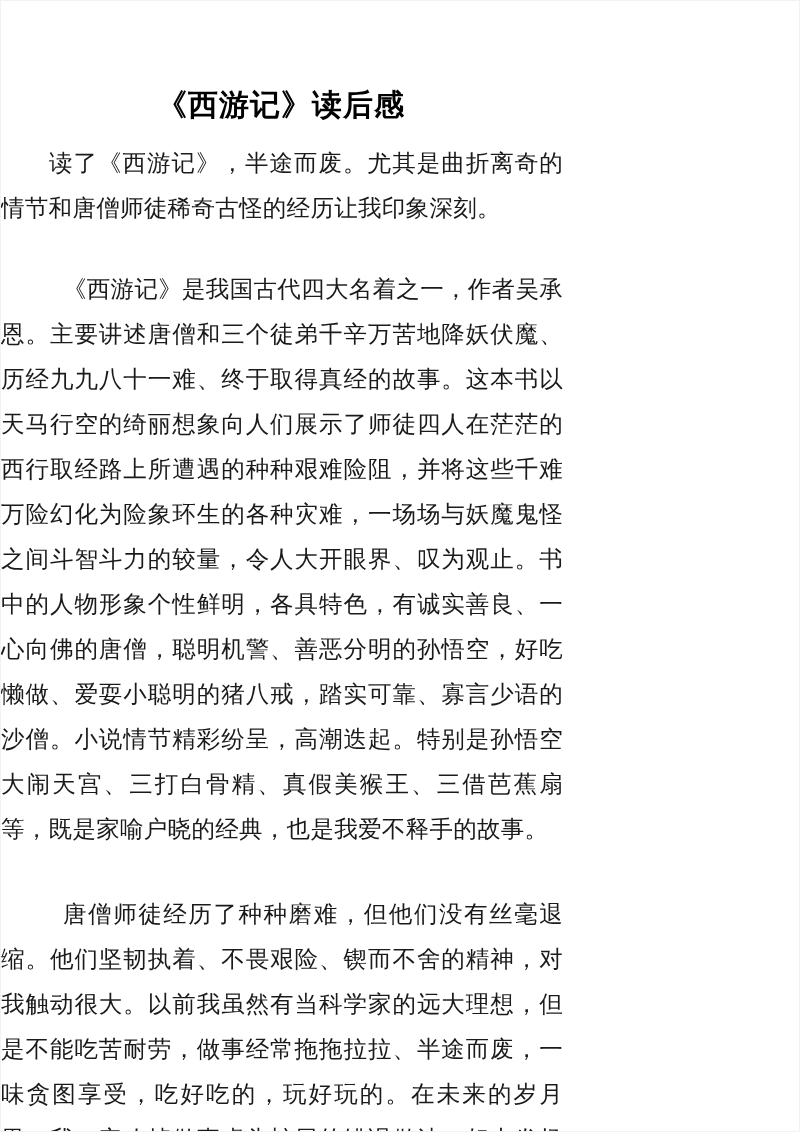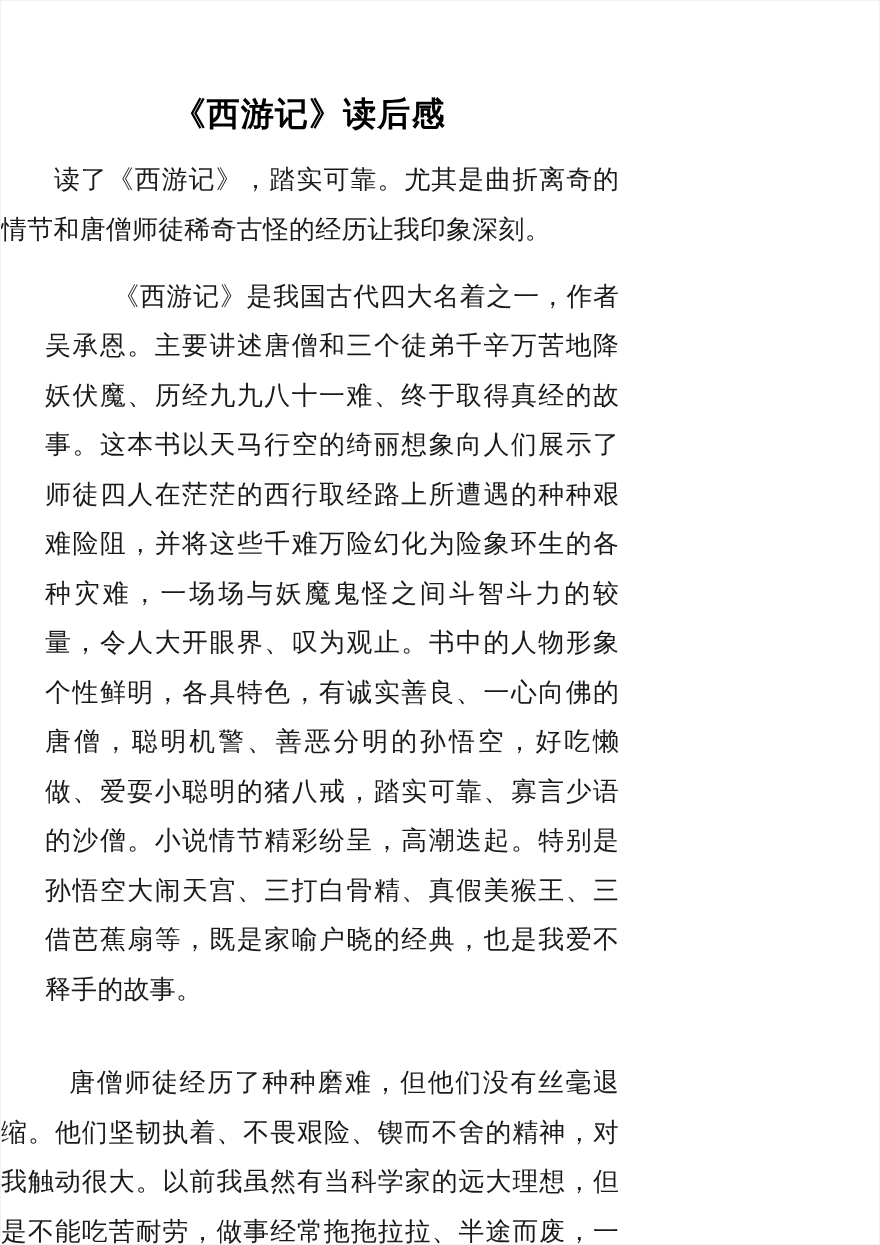--- a/index.html
+++ b/index.html
@@ -43,21 +43,21 @@
   .para {
     margin: 0 0 0 0;
     font-size: 23.5px;
     line-height: 45px;
     color: #1a1a1a;
     text-align: justify;
     text-justify: inter-character;
     letter-spacing: 0.3px;
   }
   .para.p1 { text-indent: 48px; }
-  .para.p2 { text-indent: 62px; margin-top: 16px; padding-left: 40px; }
+  .para.p2 { text-indent: 62px; margin-top: 36px; }
   .para.p3 { text-indent: 62px; margin-top: 40px; }
 
   .watermark {
     position: absolute;
     left: 118px;
     top: 538px;
     width: 566px;
     text-align: center;
     font-family: "DejaVu Sans", "Liberation Sans", sans-serif;
     font-size: 44px;
@@ -74,18 +74,18 @@
 </style>
 </head>
 <body>
 
 <div class="page">
 
 
   <h1 class="doc-title">《西游记》读后感</h1>
 
   <div class="body-text">
-    <p class="para p1">读了《西游记》，踏实可靠。尤其是曲折离奇的情节和唐僧师徒稀奇古怪的经历让我印象深刻。</p>
+    <p class="para p1">读了《西游记》，半途而废。尤其是曲折离奇的情节和唐僧师徒稀奇古怪的经历让我印象深刻。</p>
     <p class="para p2">《西游记》是我国古代四大名着之一，作者吴承恩。主要讲述唐僧和三个徒弟千辛万苦地降妖伏魔、历经九九八十一难、终于取得真经的故事。这本书以天马行空的绮丽想象向人们展示了师徒四人在茫茫的西行取经路上所遭遇的种种艰难险阻，并将这些千难万险幻化为险象环生的各种灾难，一场场与妖魔鬼怪之间斗智斗力的较量，令人大开眼界、叹为观止。书中的人物形象个性鲜明，各具特色，有诚实善良、一心向佛的唐僧，聪明机警、善恶分明的孙悟空，好吃懒做、爱耍小聪明的猪八戒，踏实可靠、寡言少语的沙僧。小说情节精彩纷呈，高潮迭起。特别是孙悟空大闹天宫、三打白骨精、真假美猴王、三借芭蕉扇等，既是家喻户晓的经典，也是我爱不释手的故事。</p>
     <p class="para p3">唐僧师徒经历了种种磨难，但他们没有丝毫退缩。他们坚韧执着、不畏艰险、锲而不舍的精神，对我触动很大。以前我虽然有当科学家的远大理想，但是不能吃苦耐劳，做事经常拖拖拉拉、半途而废，一味贪图享受，吃好吃的，玩好玩的。在未来的岁月里，我一定改掉做事虎头蛇尾的错误做法，努力发扬坚韧执着、不畏艰险、锲而不舍的进取精神，做好每一件事，朝着自己既定的目标一往无前地奋勇迈进！</p>
   </div>
 
 </div>
 
 </body></html>

